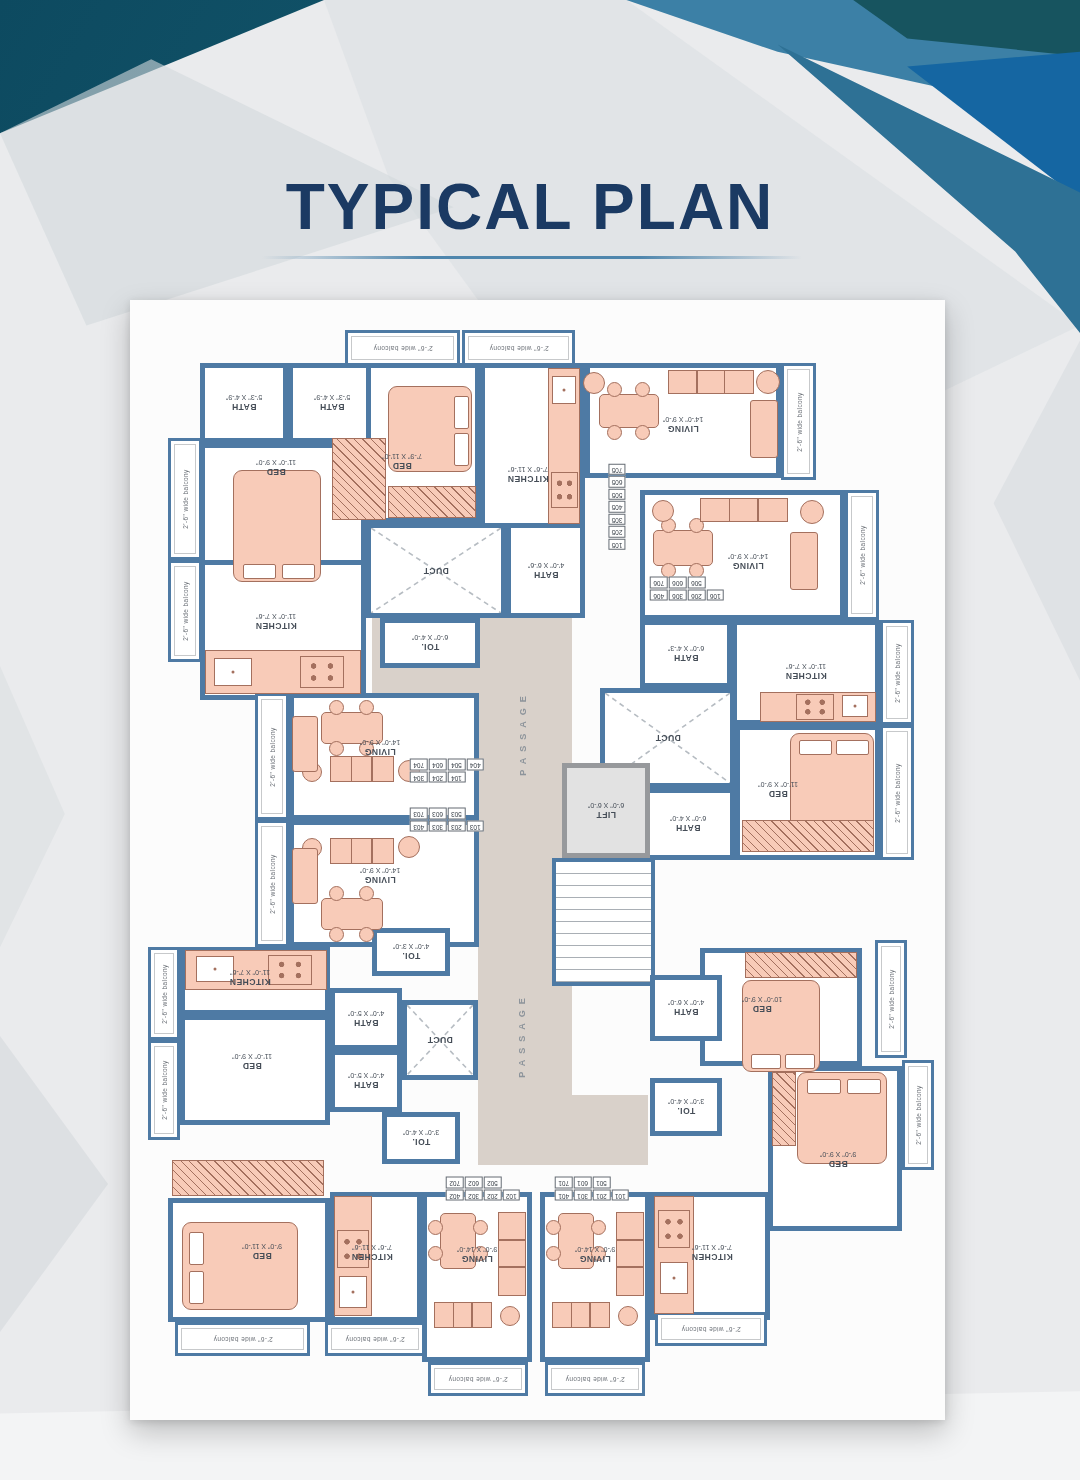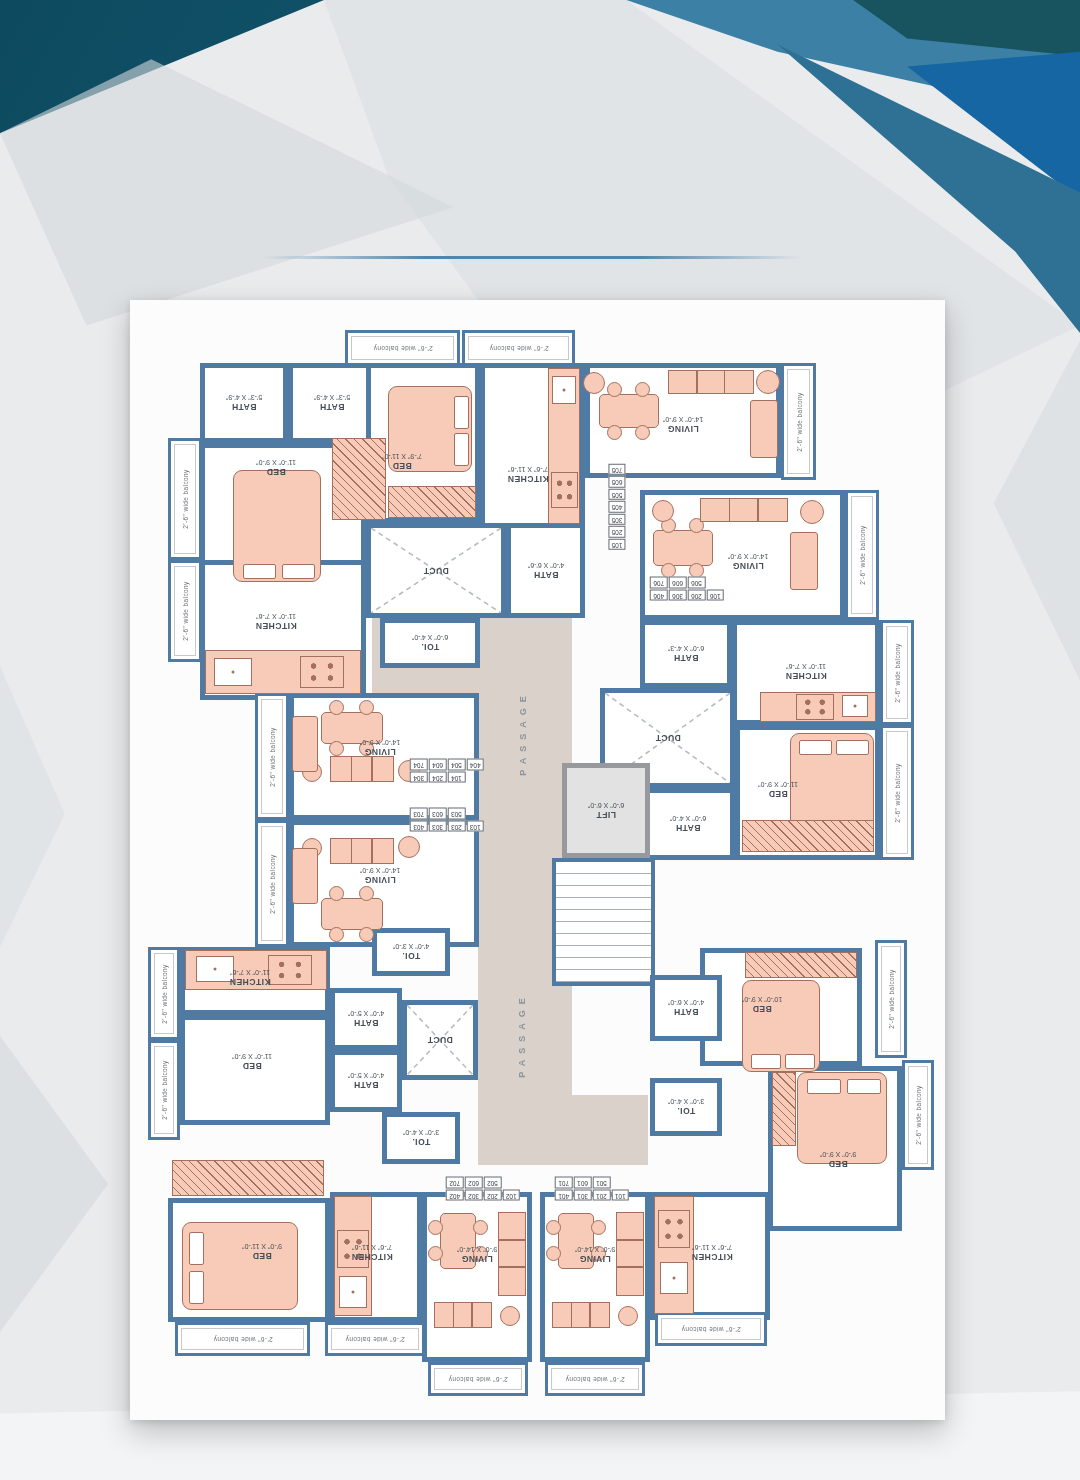--- a/index.html
+++ b/index.html
@@ -86,20 +86,21 @@
   <div class="decor d7"></div>
   <div class="decor d2"></div>
   <div class="decor d3"></div>
   <div class="decor d4"></div>
   <div class="decor d5"></div>
   <div class="decor d8"></div>
   <div class="decor d9"></div>
   <div class="decor d10"></div>
   <div class="decor d11"></div>
 
+  <div id="title">TYPICAL PLAN</div>
   <div id="title-underline"></div>
 
   <div id="paper"></div>
   <div id="plan" style="position:absolute;inset:0">
       <div class="a passage" style="left: 478px; top: 498px; width: 94px; height: 667px;"></div>
       <div class="a passage" style="left: 372px; top: 556px; width: 106px; height: 140px;"></div>
       <div class="a passage" style="left: 572px; top: 1095px; width: 76px; height: 70px;"></div>
       <div class="a balc" style="left: 345px; top: 330px; width: 115px; height: 36px;">
         <div class="rail"></div>
       </div>

